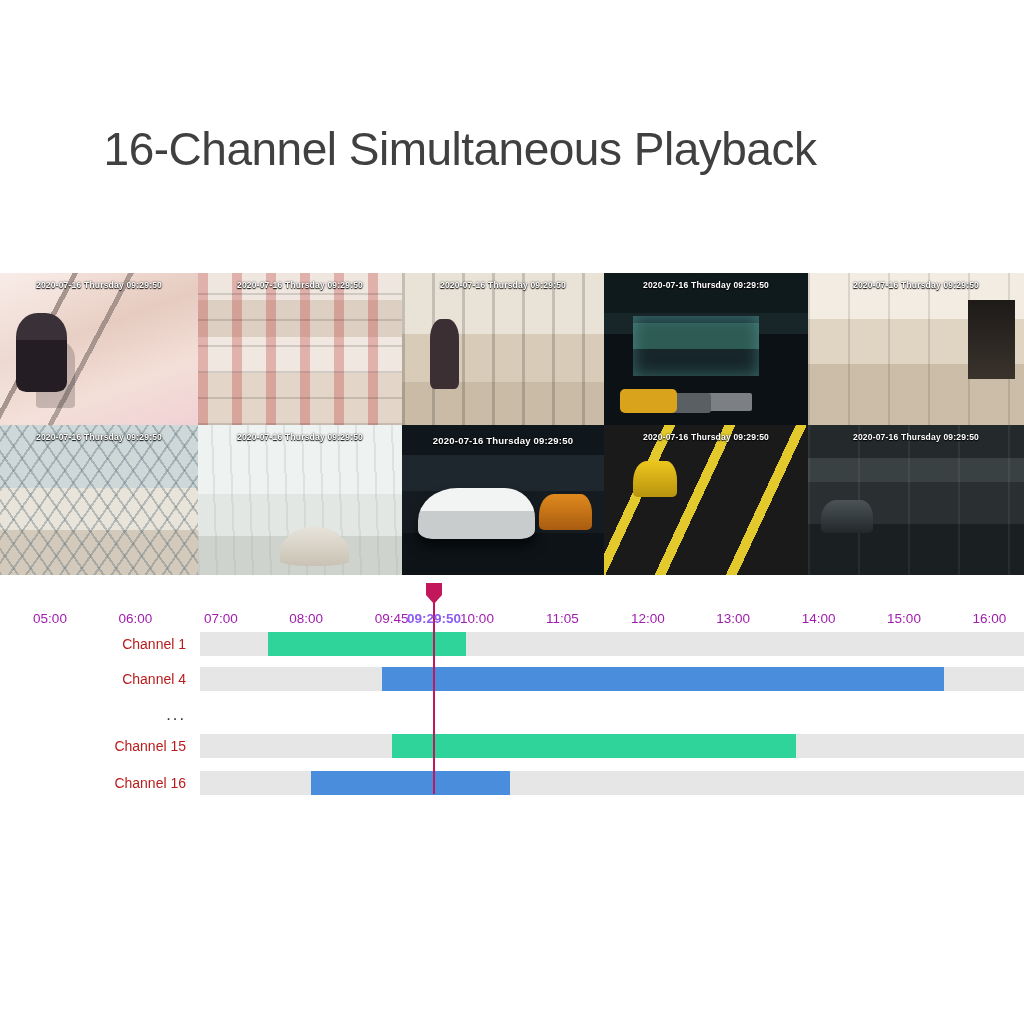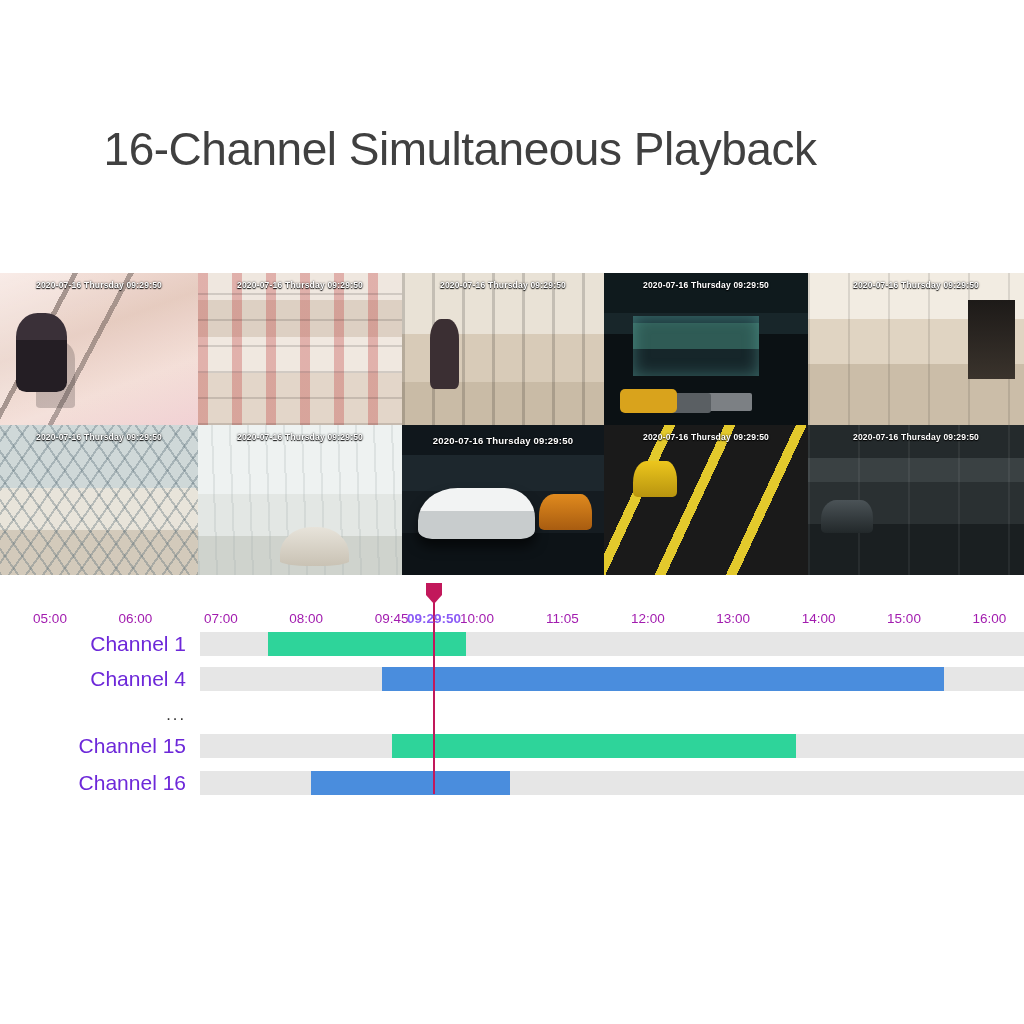--- a/index.html
+++ b/index.html
@@ -180,21 +180,21 @@
   #playhead-line {
     position:absolute; top:24px;
     width:2px; background:#c2185b;
     transform:translateX(-50%);
     z-index:4;
   }
 
   .row { position:absolute; left:0; width:1024px; height:24px; }
   .row-label {
     position:absolute; right:calc(100% - 186px); top:0;
-    line-height:24px; font-size:21px; color:#6d28d9; white-space:nowrap;
+    line-height:24px; font-size:14px; color:#b91c1c; white-space:nowrap;
   }
   .row-track {
     position:absolute; left:200px; right:0; top:0; height:24px;
     background:#e6e6e6;
   }
   .seg { position:absolute; top:0; height:24px; }
   .ellipsis-row .row-label { font-size:16.5px; color:#333; letter-spacing:2px; }
 </style>
 </head>
 <body>

